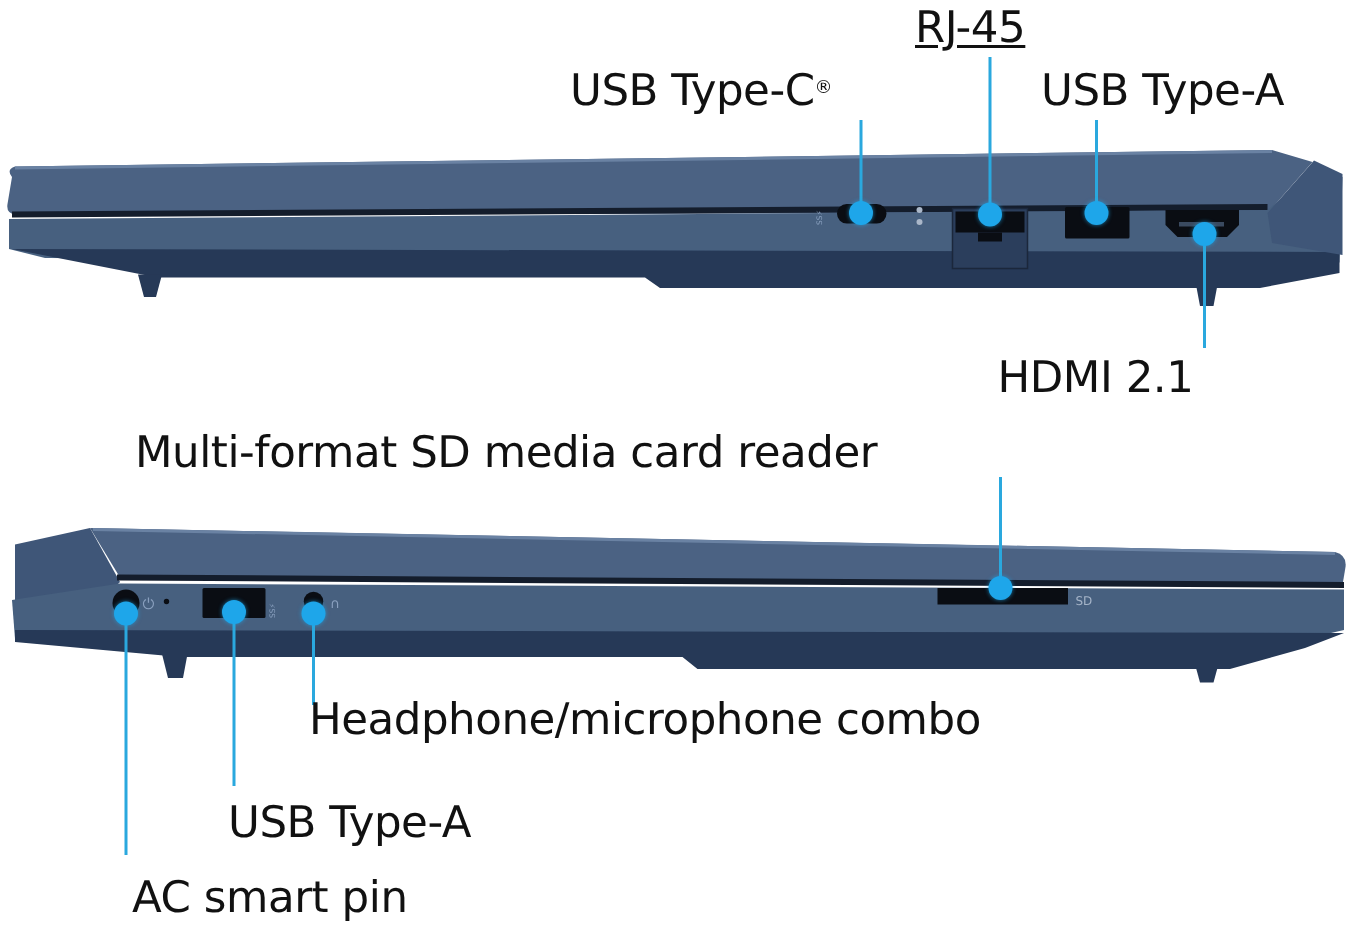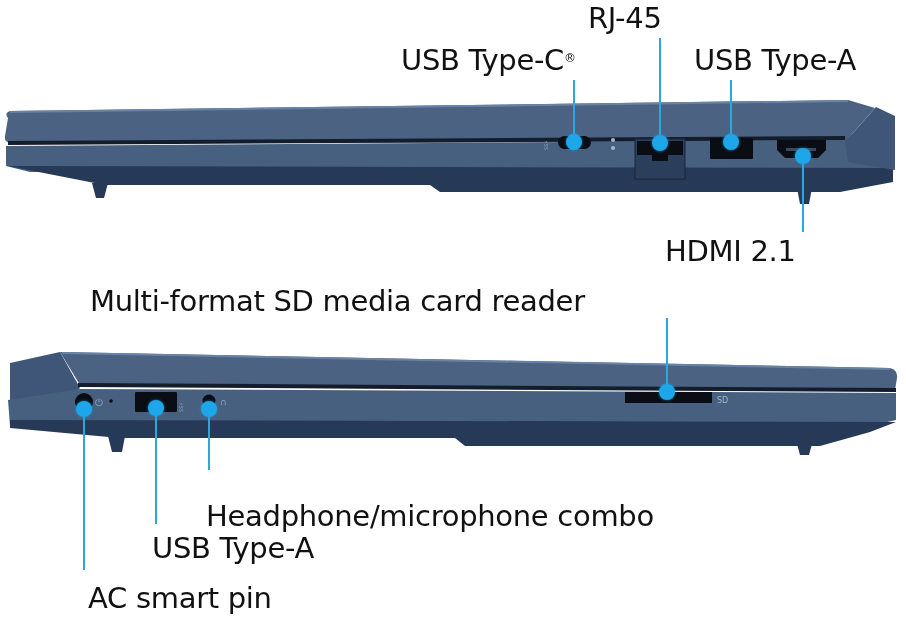--- a/index.html
+++ b/index.html
@@ -111,36 +111,36 @@
 
 <div class="line" style="left:83px;top:408px;height:162px;"></div>
 <div class="dot" style="left:76px;top:401px;"></div>
 
 <div class="line" style="left:155px;top:408px;height:116px;"></div>
 <div class="dot" style="left:148px;top:400px;"></div>
 
 <div class="line" style="left:208px;top:408px;height:62px;"></div>
 <div class="dot" style="left:201px;top:401px;"></div>
 
-<div class="label" style="left:588px;top:2px;">
+<div class="label" style="left:610px;top:2px;text-decoration:underline;">
   <span>RJ-45</span>
 </div>
-<div class="label" style="left:401px;top:44px;">
+<div class="label" style="left:380px;top:44px;">
   <span>USB Type-C</span><sup>®</sup>
 </div>
 <div class="label" style="left:694px;top:44px;">
   <span>USB Type-A</span>
 </div>
 <div class="label" style="left:665px;top:235px;text-align:right;">
   <span>HDMI 2.1</span>
 </div>
 <div class="label" style="left:90px;top:285px;">
   <span>Multi-format SD media card reader</span>
 </div>
-<div class="label" style="left:206px;top:500px;">
+<div class="label" style="left:206px;top:463px;">
   <span>Headphone/microphone combo</span>
 </div>
 <div class="label" style="left:152px;top:532px;">
   <span>USB Type-A</span>
 </div>
 <div class="label" style="left:88px;top:582px;">
   <span>AC smart pin</span>
 </div>
 
 </body></html>

